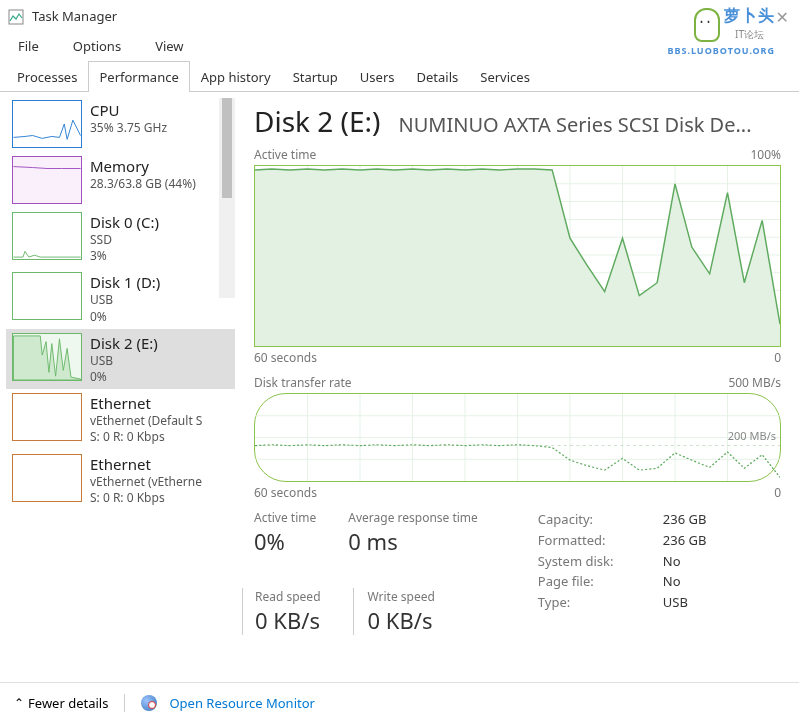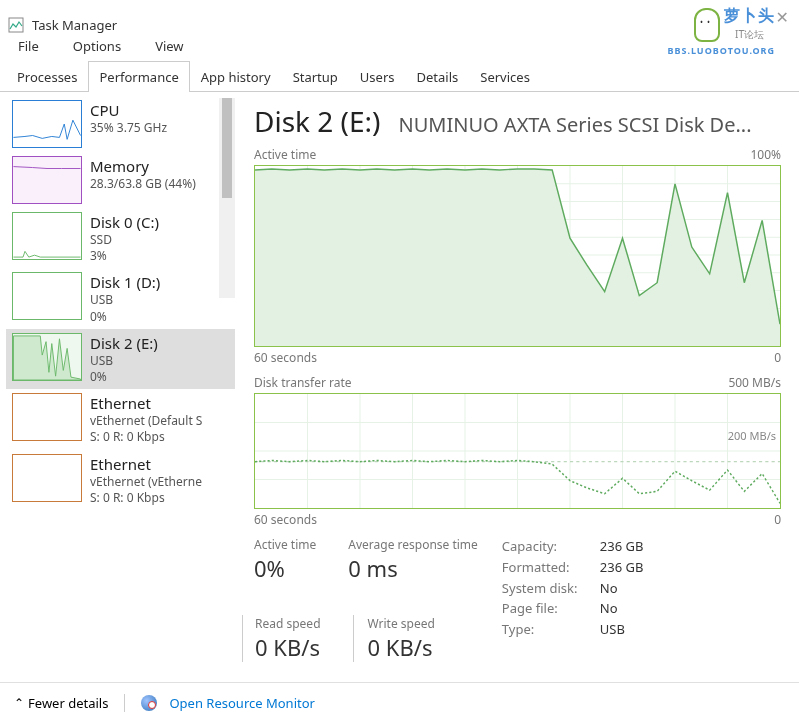--- a/index.html
+++ b/index.html
@@ -1,18 +1,18 @@
 <!DOCTYPE html>
 <html><head>
 <meta charset="utf-8">
 <style>
 * { margin: 0; padding: 0; box-sizing: border-box; font-family: "Segoe UI", system-ui, sans-serif; }
 body { background: #fff; width: 799px; height: 716px; overflow: hidden; position: relative; }
 
-.title-bar { height: 30px; display: flex; align-items: flex-start; padding: 16px 8px; position: relative; }
+.title-bar { height: 30px; display: flex; align-items: center; padding: 16px 8px; position: relative; }
 .title-bar .icon { width: 16px; height: 16px; margin-right: 8px; }
 .title-bar .title { font-size: 13px; color: #333; }
 .title-bar .close { position: absolute; right: 10px; top: 6px; color: #999; font-size: 16px; cursor: pointer; }
 
 .watermark { position: absolute; right: 24px; top: 4px; text-align: center; font-family: Arial, sans-serif; pointer-events: none; }
 .watermark .fig { width: 26px; height: 34px; display: inline-block; background: #fff; border: 2px solid #7cb342; border-radius: 12px 12px 8px 8px; position: relative; }
 .watermark .fig::before { content: "•  •"; position: absolute; top: 6px; left: 4px; font-size: 8px; color: #333; letter-spacing: 1px; }
 .watermark .cn { color: #4a90d9; font-size: 16px; font-weight: bold; letter-spacing: 1px; }
 .watermark .en { color: #4a90d9; font-size: 9px; letter-spacing: 1px; margin-top: 2px; font-weight: bold; padding-left: 37px; }
 .watermark .sub { color: #888; font-size: 10px; }
@@ -38,35 +38,35 @@
 .res-name { font-size: 15px; color: #222; white-space: nowrap; overflow: hidden; }
 .res-sub { font-size: 12px; color: #555; line-height: 1.35; white-space: nowrap; overflow: hidden; }
 
 .main { flex: 1; padding: 10px 18px 8px 18px; overflow: hidden; }
 .main-header { display: flex; align-items: baseline; gap: 18px; margin-bottom: 6px; }
 .main-title { font-size: 28px; color: #222; font-weight: 400; }
 .main-subtitle { font-size: 20px; color: #555; }
 
 .chart-label-row { display: flex; justify-content: space-between; font-size: 12px; color: #777; margin-bottom: 2px; }
 .chart-box { border: 1px solid #8bc34a; height: 182px; position: relative; background: #fff; margin-bottom: 2px; }
-.chart-box.small { height: 116px; }
+.chart-box.small { height: 89px; border-radius: 32px; }
 .chart-box svg { width: 100%; height: 100%; }
 .chart-axis-row { display: flex; justify-content: space-between; font-size: 12px; color: #777; margin-bottom: 8px; }
 
 .side-label { position: absolute; right: 4px; font-size: 11px; color: #888; }
 
 .stats { display: flex; gap: 24px; margin-top: 6px; }
 .stats-left { display: flex; gap: 32px; flex-direction: column; }
 .stats-row1 { display: flex; gap: 32px; }
 .stats-row2 { display: flex; gap: 32px; border-left: 1px solid #ccc; padding-left: 12px; margin-left: -12px; }
 .stat-block .stat-label { font-size: 12px; color: #777; }
 .stat-block .stat-value { font-size: 22px; color: #333; }
 
 .kv-table { font-size: 13px; }
-.kv-table .kv-row { display: flex; gap: 8px; line-height: 1.6; }
+.kv-table .kv-row { display: flex; gap: 35px; line-height: 1.6; margin-left: 36px; }
 .kv-table .kv-key { color: #777; width: 90px; }
 .kv-table .kv-val { color: #333; }
 
 .footer { height: 40px; border-top: 1px solid #e0e0e0; display: flex; align-items: center; padding: 0 14px; gap: 16px; font-size: 13px; }
 .footer .chev { font-size: 12px; margin-right: 4px; }
 .footer .divider { width: 1px; height: 18px; background: #ccc; }
 .footer .rm-icon { width: 16px; height: 16px; border-radius: 50%; background: radial-gradient(circle at 35% 35%, #a0c4ff, #2a6fb5); position: relative; }
 .footer .rm-icon::after { content: ""; position: absolute; width: 6px; height: 6px; border-radius: 50%; border: 1px solid #d33; bottom: 2px; right: 1px; background: #fff; }
 .footer .link { color: #0078d4; }
 </style>

